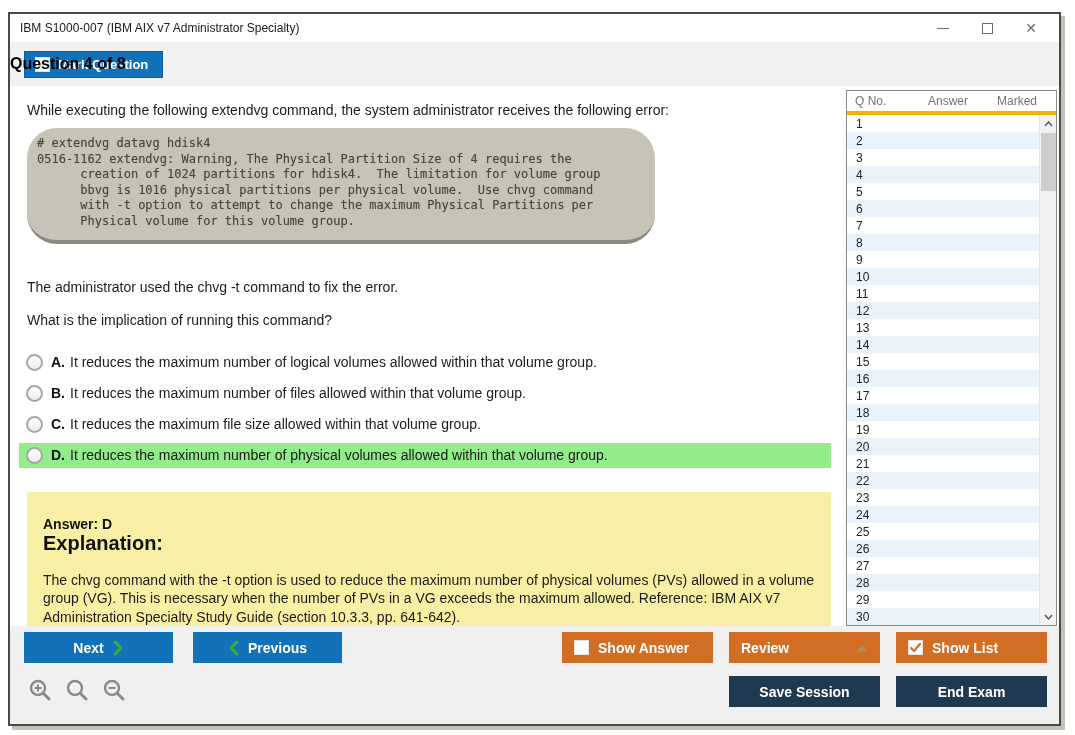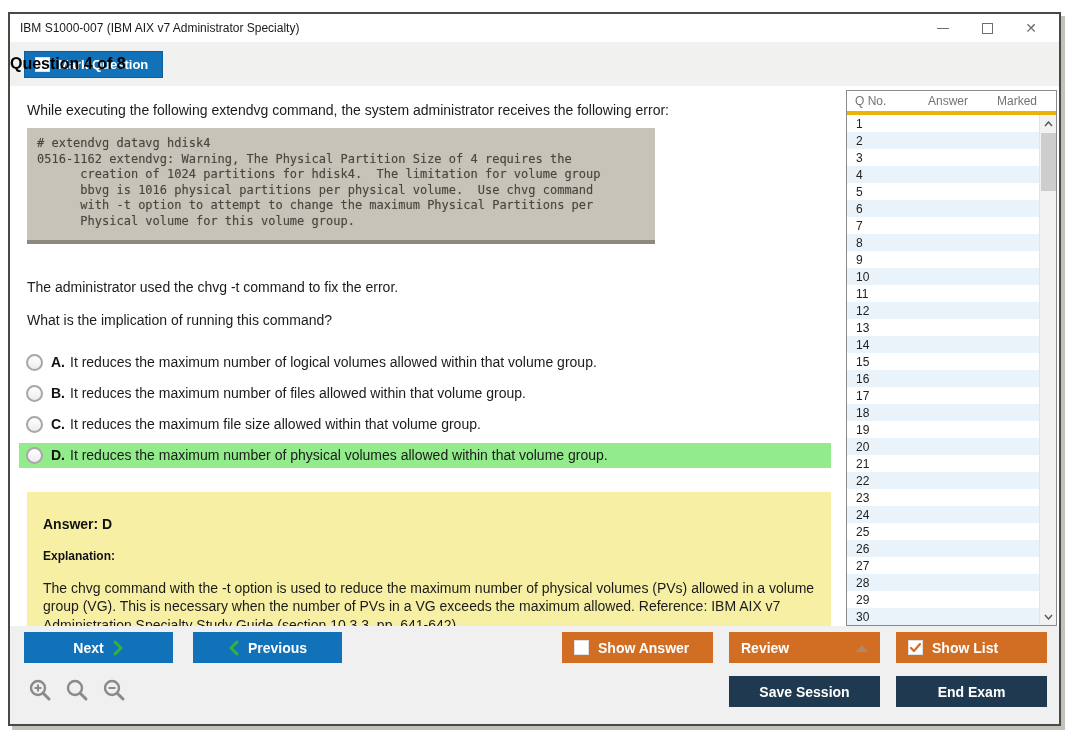--- a/index.html
+++ b/index.html
@@ -29,35 +29,35 @@
               align-items:center; justify-content:center; flex:0 0 auto; }
   .checkbox svg { display:block; }
 
   
   .content { flex:1 1 auto; display:flex; background:#ffffff; min-height:0;gap:12px; }
   .main { flex:1; padding:16px 3px 0 9px; min-width:0; }
   .q-intro { font-size:14px; color:#1b1b1b; padding-left:8px; }
   .terminal { margin:10px 0 0 8px; width:628px; background:#c7c3b8; color:#47463f;
               font-family:"DejaVu Sans Mono","Liberation Mono",monospace; font-size:12px; line-height:1.3;
               padding:8px 22px 10px 10px; border-bottom:4px solid #8d897e; white-space:pre;
-              text-shadow:0 0 1px rgba(70,70,60,0.35); }
+              text-shadow:0 0 1px rgba(70,70,60,0.35);border-radius:30px; }
   .q-follow { font-size:14px; color:#1b1b1b; padding-left:8px; margin-top:35px; }
   .q-prompt { font-size:14px; color:#1b1b1b; padding-left:8px; margin-top:17px; }
 
   .options { margin-top:22px; }
   .option { display:flex; align-items:center; height:25px; margin-bottom:6px; width:100%; cursor:pointer; }
   .option.highlighted { background:#92ec8b; }
   .radio { width:17px; height:17px; border-radius:50%; border:2px solid #a7a7a7;
            background:linear-gradient(#ffffff,#ececec); margin:0 8px 0 7px; flex:0 0 auto; }
   .opt-letter { font-weight:bold; font-size:14px; color:#111; margin-right:5px; }
   .opt-text { font-size:14px; color:#1b1b1b; }
 
   .answer-panel { margin:24px 0 0 8px; background:#f7f0a4; padding:16px 16px 18px 16px; }
   .ans-label { font-weight:bold; font-size:14px; color:#111; margin-top:8px; }
-  .exp-label { font-weight:bold; font-size:12px; color:#111; margin-top:17px; }
+  .exp-label { font-weight:bold; font-size:20px; color:#111; }
   .exp-text { font-size:14px; color:#1b1b1b; margin-top:16px; line-height:1.34; }
 
   
   .sidebar { flex:0 0 211px; margin:4px 2px 0 0; height:536px; border:1px solid #8a8a8a;
              background:#fff; display:flex; flex-direction:column; }
   .list-header { height:24px; display:flex; align-items:center; border-bottom:4px solid #eab308;
                  font-size:12px; color:#737373; flex:0 0 auto; }
   .col-q { width:62px; padding-left:8px; }
   .col-a { width:78px; text-align:center; }
   .col-m { width:60px; text-align:center; }

